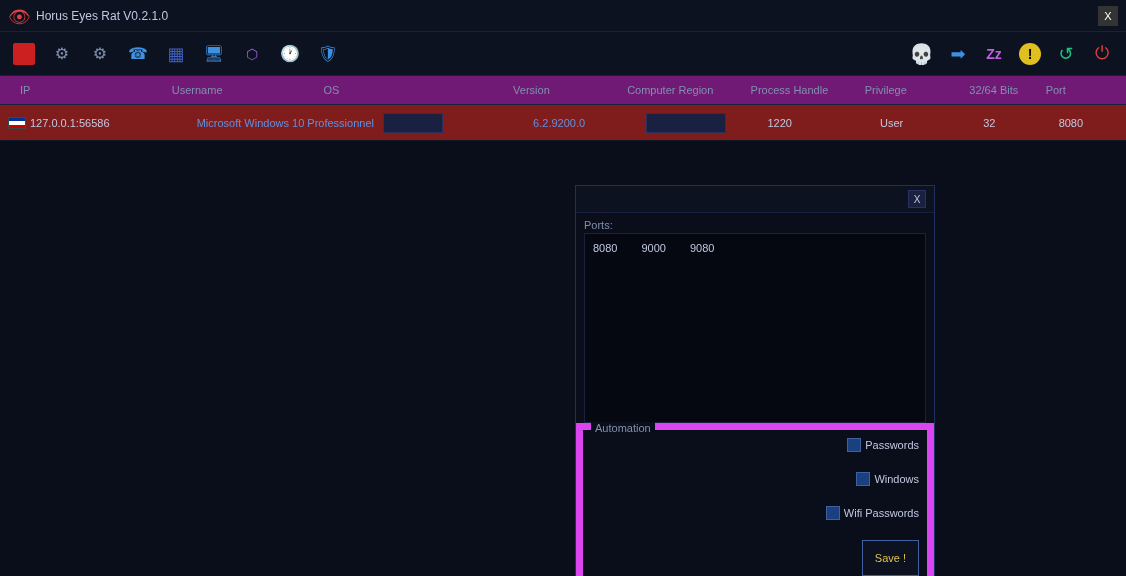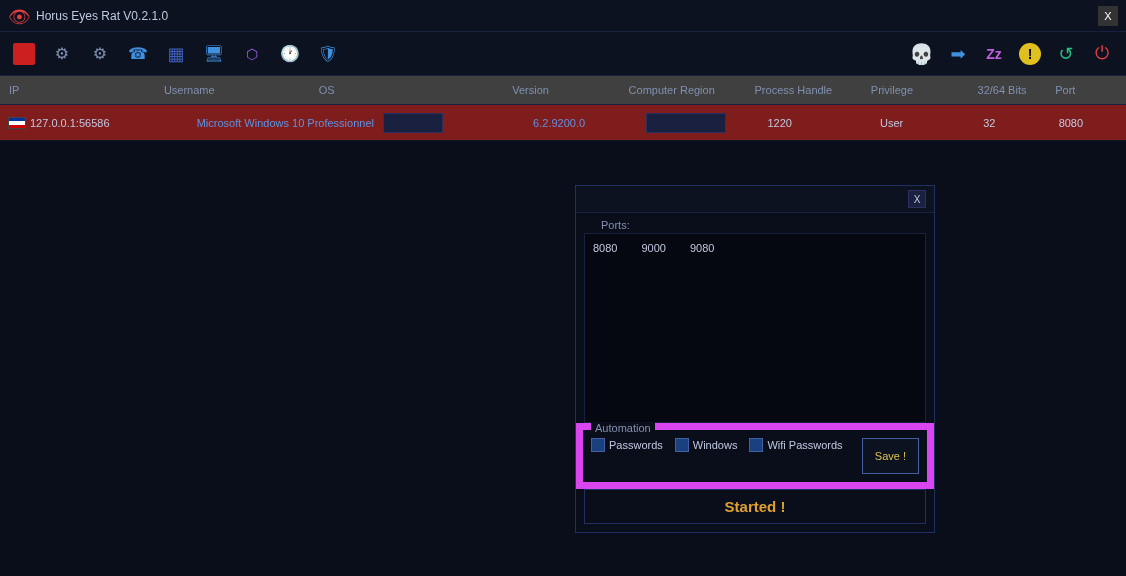--- a/index.html
+++ b/index.html
@@ -67,23 +67,23 @@
     .toolbar-spacer { flex: 1; }
     .toolbar-right {
       display: flex;
       align-items: center;
       gap: 4px;
     }
 
     
     .table-header {
       display: flex;
-      background: #404040;
+      background: #701a75;
       border-bottom: 1px solid #1a2040;
-      padding: 4px 1px;
+      padding: 4px 12px;
     }
     .th {
       color: #8090b0;
       font-size: 11px;
       padding: 4px 8px;
       white-space: nowrap;
     }
 
     
     .table-body {
@@ -165,21 +165,20 @@
       align-items: center;
       justify-content: center;
       cursor: pointer;
       font-size: 10px;
     }
 
     .modal-ports-label {
       font-size: 11px;
       color: #8090b0;
       padding: 6px 8px 2px 8px;
-      margin-left: 17px;
     }
     .modal-ports-area {
       margin: 0 8px;
       background: #050810;
       border: 1px solid #1a2040;
       min-height: 190px;
       padding: 8px;
       display: flex;
       flex-direction: column;
       gap: 4px;
@@ -203,23 +202,24 @@
       position: absolute;
       top: -8px;
       left: 8px;
       background: #0a0e1a;
       padding: 0 4px;
       font-size: 11px;
       color: #8090b0;
     }
     .automation-row {
       display: flex;
-      align-items: flex-start;
-      gap: 12px;
+      align-items: flex-end;
+      gap: 20px;
       flex-wrap: nowrap;
+      flex-direction: column;
     }
     .checkbox-label {
       display: flex;
       align-items: center;
       gap: 4px;
       font-size: 11px;
       color: #c0c8e0;
       cursor: pointer;
     }
     .checkbox-box {

